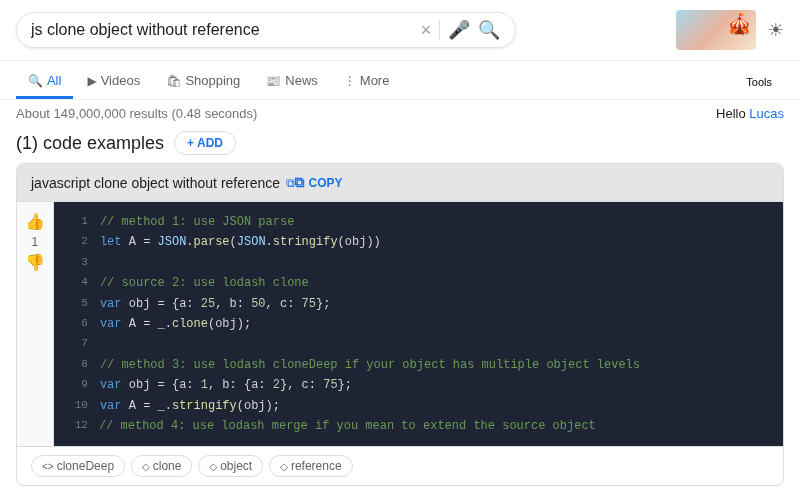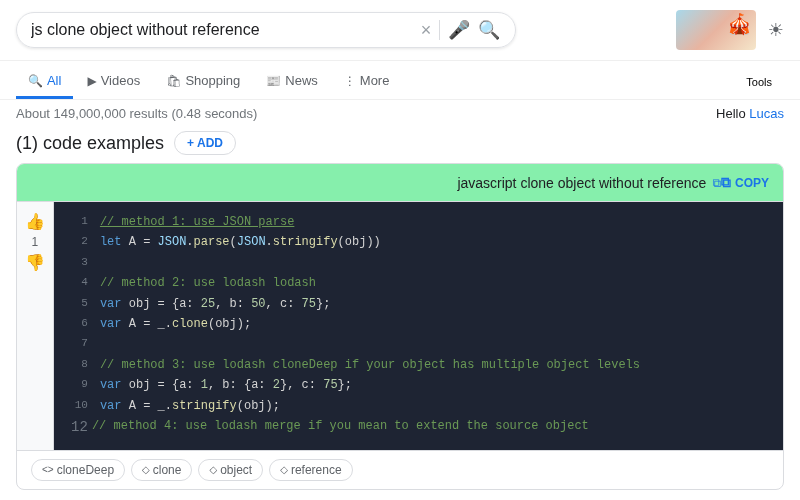--- a/index.html
+++ b/index.html
@@ -68,21 +68,21 @@
 <div style="margin:4px 16px 8px;">
   <div style="display:flex; align-items:center; gap:10px; margin-bottom:8px;">
     <span style="font-size:18px; font-weight:normal; color:#202124;">(1) code examples</span>
     <button style="display:flex; align-items:center; gap:4px; border:1px solid #dadce0; border-radius:20px; padding:4px 12px; font-size:12px; font-weight:600; color:#1a73e8; cursor:pointer; background:#fff;">
       <span>+ ADD</span>
     </button>
   </div>
 
   <div style="border:1px solid #dadce0; border-radius:8px; overflow:hidden;">
 
-    <div style="display:flex; align-items:center; justify-content:flex-end; padding:10px 14px; background:#86efac; border-bottom:1px solid #dadce0;">
+    <div style="display:flex; align-items:center; justify-content:flex-start; padding:10px 14px; background:#e5e5e5; border-bottom:1px solid #dadce0;">
       <div style="display:flex; align-items:center; gap:6px; font-size:14px; color:#202124;">
         <span>javascript clone object without reference</span>
         <span style="color:#1a73e8; font-size:12px; cursor:pointer;">⧉</span>
       </div>
       <button style="display:flex; align-items:center; gap:4px; color:#1a73e8; font-size:12px; font-weight:600; cursor:pointer; background:none; border:none;">
         <span style="font-size:14px;">⧉</span>
         <span>COPY</span>
       </button>
     </div>
 
@@ -90,33 +90,33 @@
 
       <div style="display:flex; flex-direction:column; align-items:center; background:#f8f9fa; padding:10px 8px; gap:4px; min-width:36px; border-right:1px solid #dadce0;">
         <button style="background:none; border:none; cursor:pointer; font-size:16px; color:#5f6368;">👍</button>
         <span style="font-size:12px; color:#5f6368; font-weight:500;">1</span>
         <button style="background:none; border:none; cursor:pointer; font-size:16px; color:#5f6368;">👎</button>
       </div>
 
       <div style="background:#1e2433; padding:10px 14px; font-family:'Courier New', monospace; font-size:12px; line-height:1.7; overflow-x:auto; flex:1;">
         <div style="display:flex;">
           <span style="color:#6e7681; min-width:20px; text-align:right; margin-right:12px; user-select:none; font-size:11px;">1</span>
-          <span style="color:#6a9955;text-decoration:underline;">// method 1: use JSON parse</span>
+          <span style="color:#6a9955;">// method 1: use JSON parse</span>
         </div>
         <div style="display:flex;">
           <span style="color:#6e7681; min-width:20px; text-align:right; margin-right:12px; user-select:none; font-size:11px;">2</span>
           <span><span style="color:#569cd6;">let</span><span style="color:#d4d4d4;"> A = </span><span style="color:#9cdcfe;">JSON</span><span style="color:#d4d4d4;">.</span><span style="color:#dcdcaa;">parse</span><span style="color:#d4d4d4;">(</span><span style="color:#9cdcfe;">JSON</span><span style="color:#d4d4d4;">.</span><span style="color:#dcdcaa;">stringify</span><span style="color:#d4d4d4;">(obj))</span></span>
         </div>
         <div style="display:flex;">
           <span style="color:#6e7681; min-width:20px; text-align:right; margin-right:12px; user-select:none; font-size:11px;">3</span>
           <span style="color:#d4d4d4;">&nbsp;</span>
         </div>
         <div style="display:flex;">
           <span style="color:#6e7681; min-width:20px; text-align:right; margin-right:12px; user-select:none; font-size:11px;">4</span>
-          <span style="color:#6a9955;">// method 2: use lodash lodash</span>
+          <span style="color:#6a9955;">// source 2: use lodash clone</span>
         </div>
         <div style="display:flex;">
           <span style="color:#6e7681; min-width:20px; text-align:right; margin-right:12px; user-select:none; font-size:11px;">5</span>
           <span><span style="color:#569cd6;">var</span><span style="color:#d4d4d4;"> obj = {a: </span><span style="color:#b5cea8;">25</span><span style="color:#d4d4d4;">, b: </span><span style="color:#b5cea8;">50</span><span style="color:#d4d4d4;">, c: </span><span style="color:#b5cea8;">75</span><span style="color:#d4d4d4;">};</span></span>
         </div>
         <div style="display:flex;">
           <span style="color:#6e7681; min-width:20px; text-align:right; margin-right:12px; user-select:none; font-size:11px;">6</span>
           <span><span style="color:#569cd6;">var</span><span style="color:#d4d4d4;"> A = _.</span><span style="color:#dcdcaa;">clone</span><span style="color:#d4d4d4;">(obj);</span></span>
         </div>
         <div style="display:flex;">
@@ -129,21 +129,21 @@
         </div>
         <div style="display:flex;">
           <span style="color:#6e7681; min-width:20px; text-align:right; margin-right:12px; user-select:none; font-size:11px;">9</span>
           <span><span style="color:#569cd6;">var</span><span style="color:#d4d4d4;"> obj = {a: </span><span style="color:#b5cea8;">1</span><span style="color:#d4d4d4;">, b: {a: </span><span style="color:#b5cea8;">2</span><span style="color:#d4d4d4;">}, c: </span><span style="color:#b5cea8;">75</span><span style="color:#d4d4d4;">};</span></span>
         </div>
         <div style="display:flex;">
           <span style="color:#6e7681; min-width:20px; text-align:right; margin-right:12px; user-select:none; font-size:11px;">10</span>
           <span><span style="color:#569cd6;">var</span><span style="color:#d4d4d4;"> A = _.</span><span style="color:#dcdcaa;">stringify</span><span style="color:#d4d4d4;">(obj);</span></span>
         </div>
         <div style="display:flex;">
-          <span style="color:#6e7681; min-width:20px; text-align:right; margin-right:4px; user-select:none; font-size:14px;">12</span>
+          <span style="color:#6e7681; min-width:20px; text-align:right; margin-right:11px; user-select:none; font-size:11px;">12</span>
           <span style="color:#6a9955;">// method 4: use lodash merge if you mean to extend the source object</span>
         </div>
       </div>
     </div>
 
     <div style="display:flex; align-items:center; gap:6px; padding:8px 14px; border-top:1px solid #dadce0; flex-wrap:wrap;">
       <span style="display:flex; align-items:center; gap:3px; border:1px solid #dadce0; border-radius:16px; padding:3px 10px; font-size:12px; color:#5f6368; cursor:pointer;">
         <span style="font-size:10px;">&lt;&gt;</span>
         <span>cloneDeep</span>
       </span>

